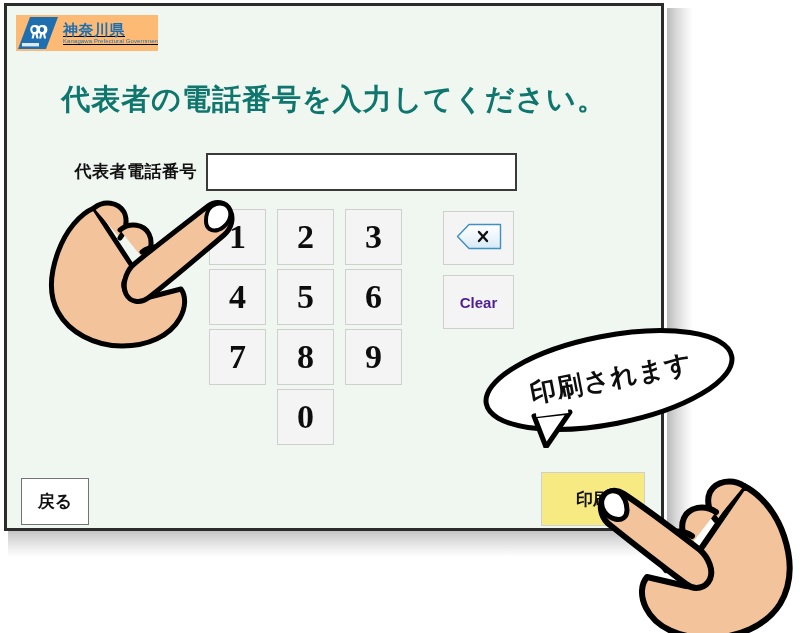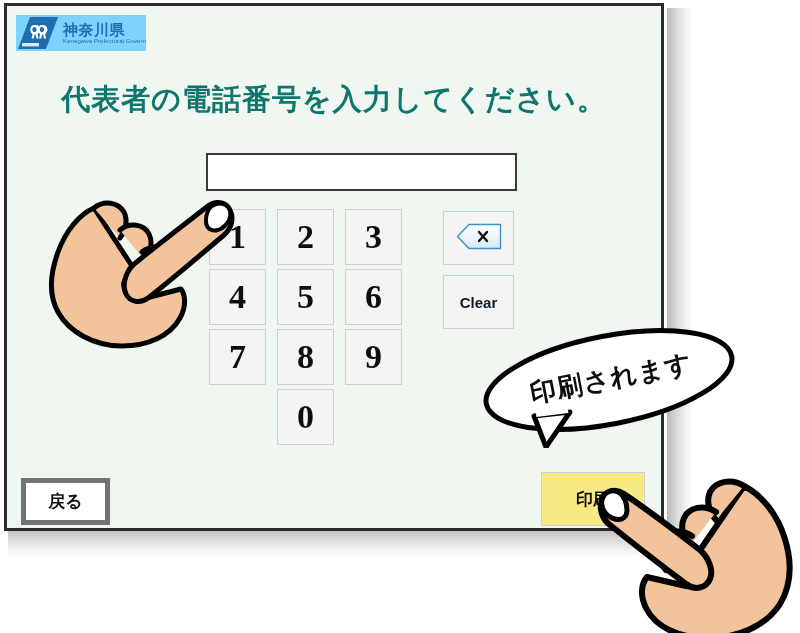--- a/index.html
+++ b/index.html
@@ -46,26 +46,27 @@
     height: 26px;
     background: linear-gradient(to bottom, #c4c4c4 0%, #dcdcdc 35%, #f3f3f3 75%, #ffffff 100%);
     z-index: 1;
   }
 
   
   #logo-block {
     position: absolute;
     left: 9px;
     top: 9px;
-    width: 130px;
+    width: 142px;
     height: 36px;
-    background: #7dd3fc;
+    background: #fdba74;
     display: flex;
     align-items: center;
     overflow: hidden;
+    text-decoration: underline;
   }
   .logo-mark {
     width: 44px;
     height: 36px;
     flex: none;
     position: relative;
   }
   .logo-text {
     padding-left: 3px;
     line-height: 1;
@@ -173,32 +174,32 @@
     align-items: center;
     justify-content: center;
     cursor: pointer;
     user-select: none;
   }
   #key-backspace { top: 205px; }
   #key-clear {
     top: 269px;
     font-size: 15px;
     font-weight: 700;
-    color: #0f172a;
+    color: #4c1d95;
   }
 
   
   #btn-back {
     position: absolute;
     left: 14px;
     top: 472px;
-    width: 89px;
+    width: 68px;
     height: 47px;
     background: #ffffff;
-    border: 5px solid #737373;
+    border: 1px solid #737373;
     box-sizing: border-box;
     font-size: 17px;
     font-weight: 700;
     color: #111111;
     display: flex;
     align-items: center;
     justify-content: center;
     cursor: pointer;
     user-select: none;
   }
@@ -284,20 +285,21 @@
       </svg>
     </div>
     <div class="logo-text">
       <div class="logo-jp">神奈川県</div>
       <div class="logo-en">Kanagawa Prefectural Government</div>
     </div>
   </div>
 
   <div id="page-title">代表者の電話番号を入力してください。</div>
 
+  <div id="field-label">代表者電話番号</div>
   <input id="phone-input" type="text" value="" style="">
 
   <div id="keypad">
     <div class="key row0 col0">1</div>
     <div class="key row0 col1">2</div>
     <div class="key row0 col2">3</div>
     <div class="key row1 col0">4</div>
     <div class="key row1 col1">5</div>
     <div class="key row1 col2">6</div>
     <div class="key row2 col0">7</div>

